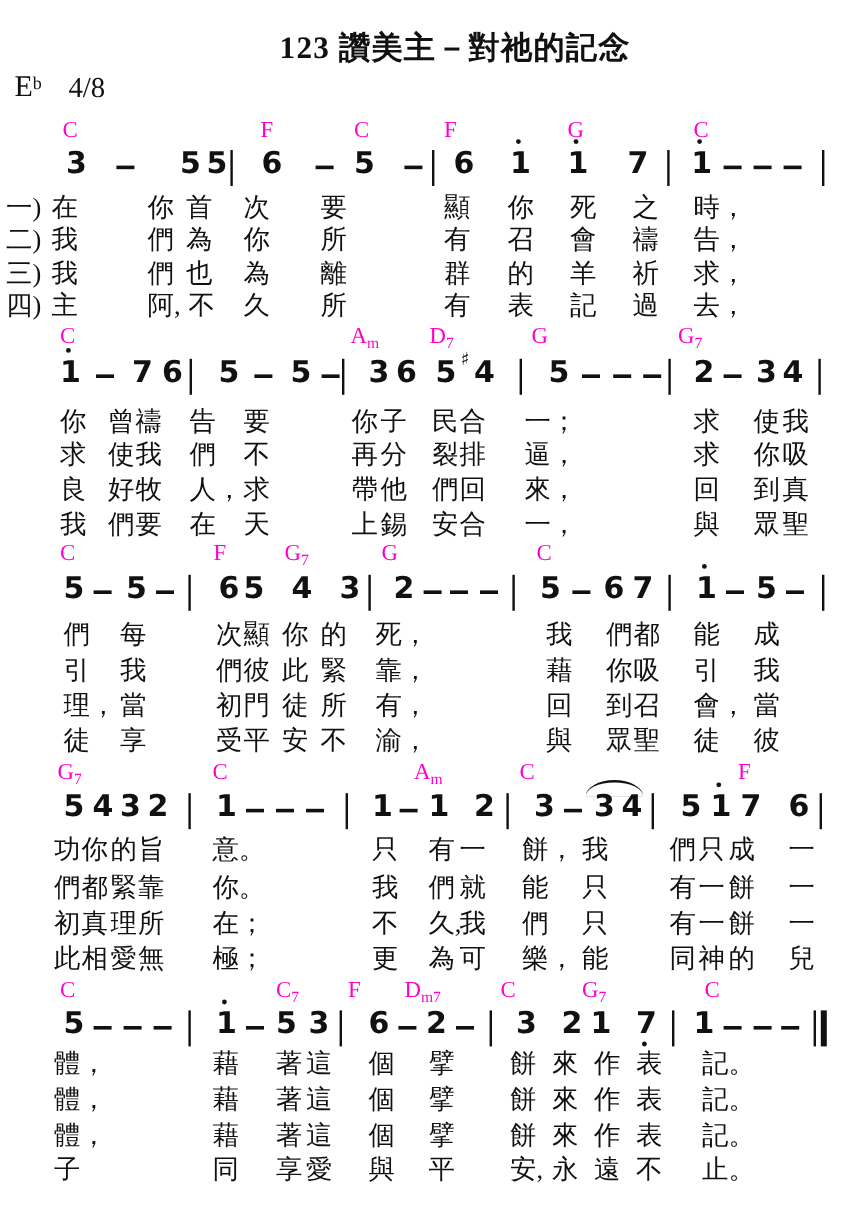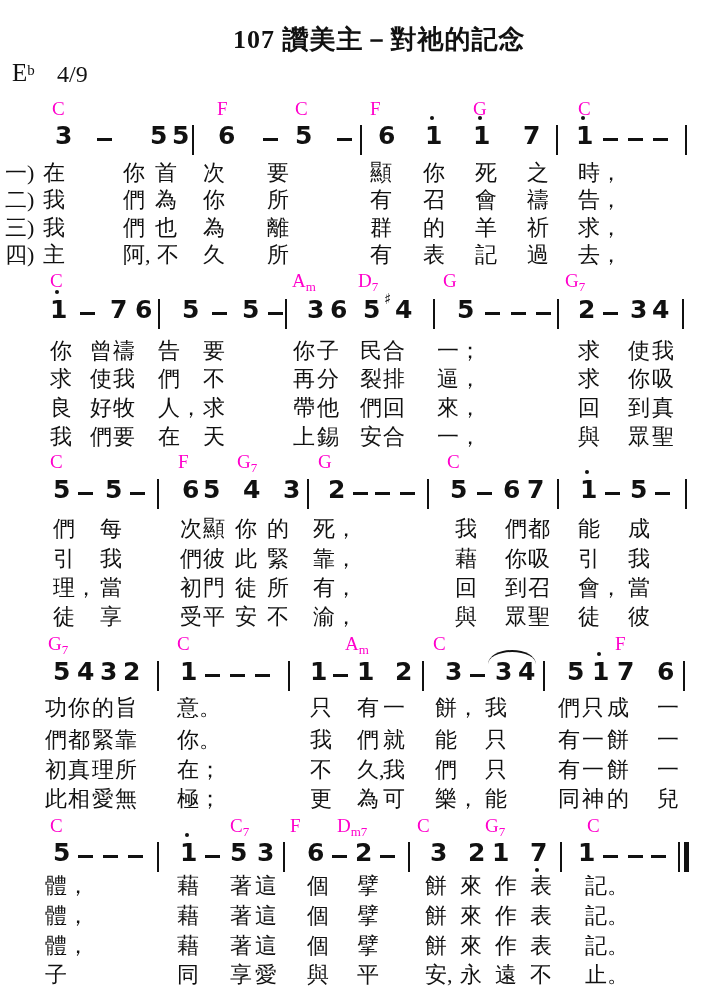--- a/index.html
+++ b/index.html
@@ -23,23 +23,23 @@
   .bar.thick{width:5px;}
   .slur{position:absolute;height:12px;border-top:2px solid #111;
         border-radius:50% 50% 0 0 / 100% 100% 0 0;}
   .lyric{position:absolute;font-size:22px;line-height:1;white-space:pre;
          font-family:"Liberation Serif",serif;color:#111;}
 </style>
 </head>
 <body>
 
 <div id="sheet" style="background: rgb(255, 255, 255);">
-  <div class="title"><span>107</span><span> </span><span>讚美主－對祂的記念</span></div>
+  <div class="title"><span>123</span><span> </span><span>讚美主－對祂的記念</span></div>
   <div class="keysig"><span>E</span><sup>b</sup></div>
-  <div class="timesig">4/9</div>
+  <div class="timesig">4/8</div>
 <div class="chord" style="left: 52px; top: 99px; color: rgb(255, 0, 204);">C</div>
     <div class="chord" style="left: 217px; top: 99px; color: rgb(255, 0, 204);">F</div>
     <div class="chord" style="left: 295px; top: 99px; color: rgb(255, 0, 204);">C</div>
     <div class="chord" style="left: 370px; top: 99px; color: rgb(255, 0, 204);">F</div>
     <div class="chord" style="left: 473px; top: 99px; color: rgb(255, 0, 204);">G</div>
     <div class="chord" style="left: 578px; top: 99px; color: rgb(255, 0, 204);">C</div>
     <div class="note" style="left: 55px; top: 123px;">3</div>
     <div class="dash" style="left: 97px; top: 138px;"></div>
     <div class="note" style="left: 150px; top: 123px;">5</div>
     <div class="note" style="left: 172px; top: 123px;">5</div>

